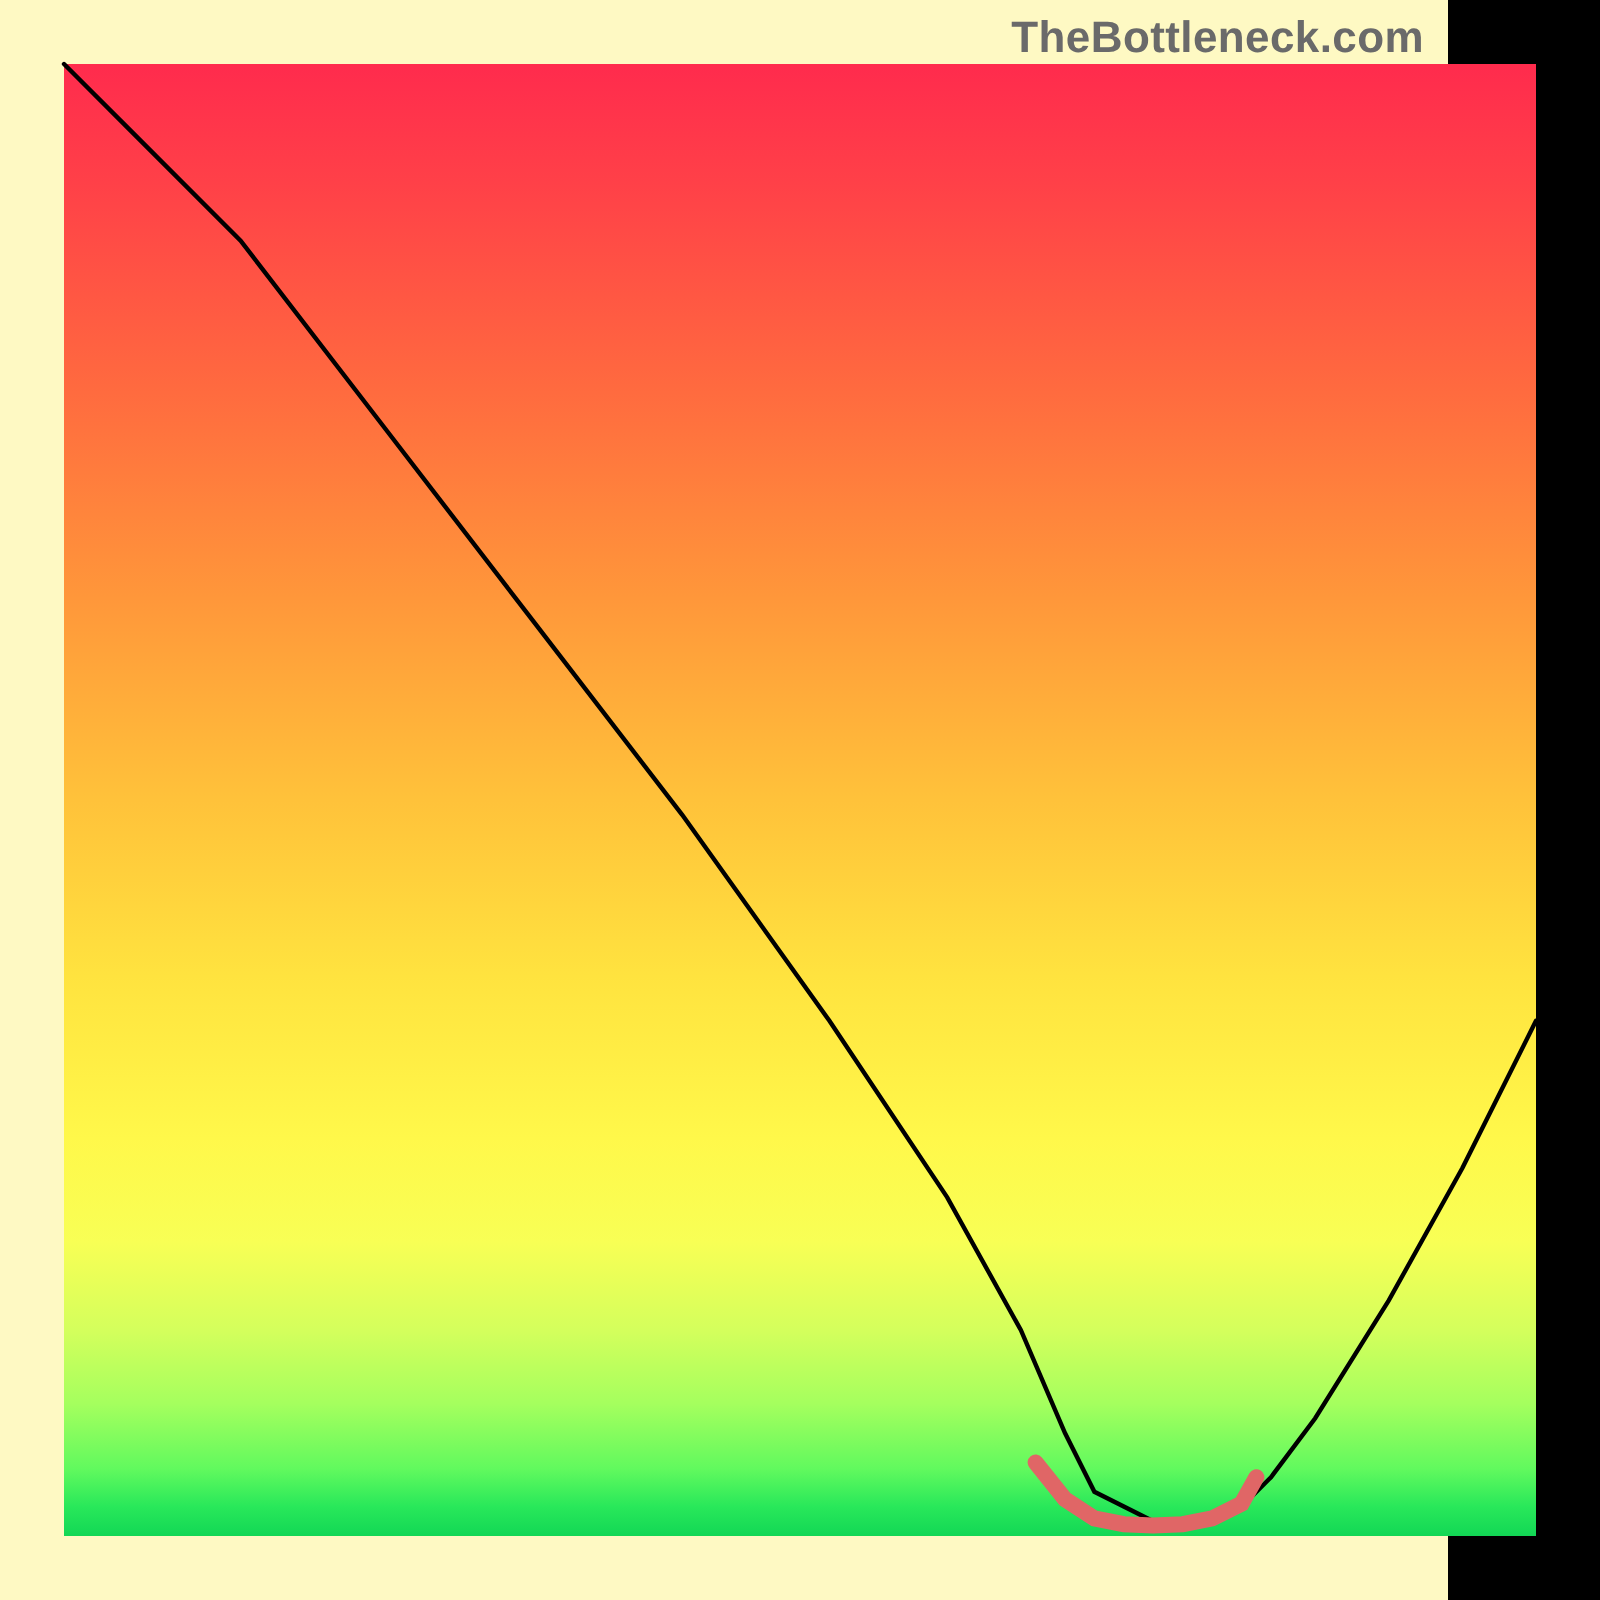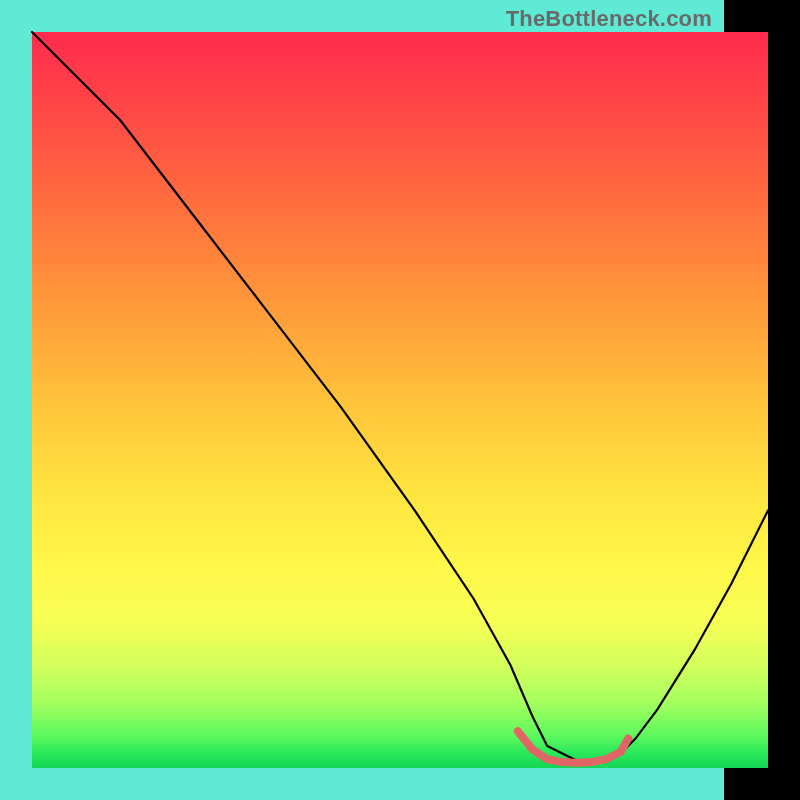--- a/index.html
+++ b/index.html
@@ -9,21 +9,21 @@
     height: 800px;
     background: #000;
     overflow: hidden;
   }
   .frame {
     position: absolute;
     top: 0;
     left: 0;
     width: 724px;
     height: 800px;
-    background: #5eead4;
+    background: #fef9c3;
   }
   .plot {
     position: absolute;
     top: 32px;
     left: 32px;
     width: 736px;
     height: 736px;
   }
   .gradient {
     position: absolute;

